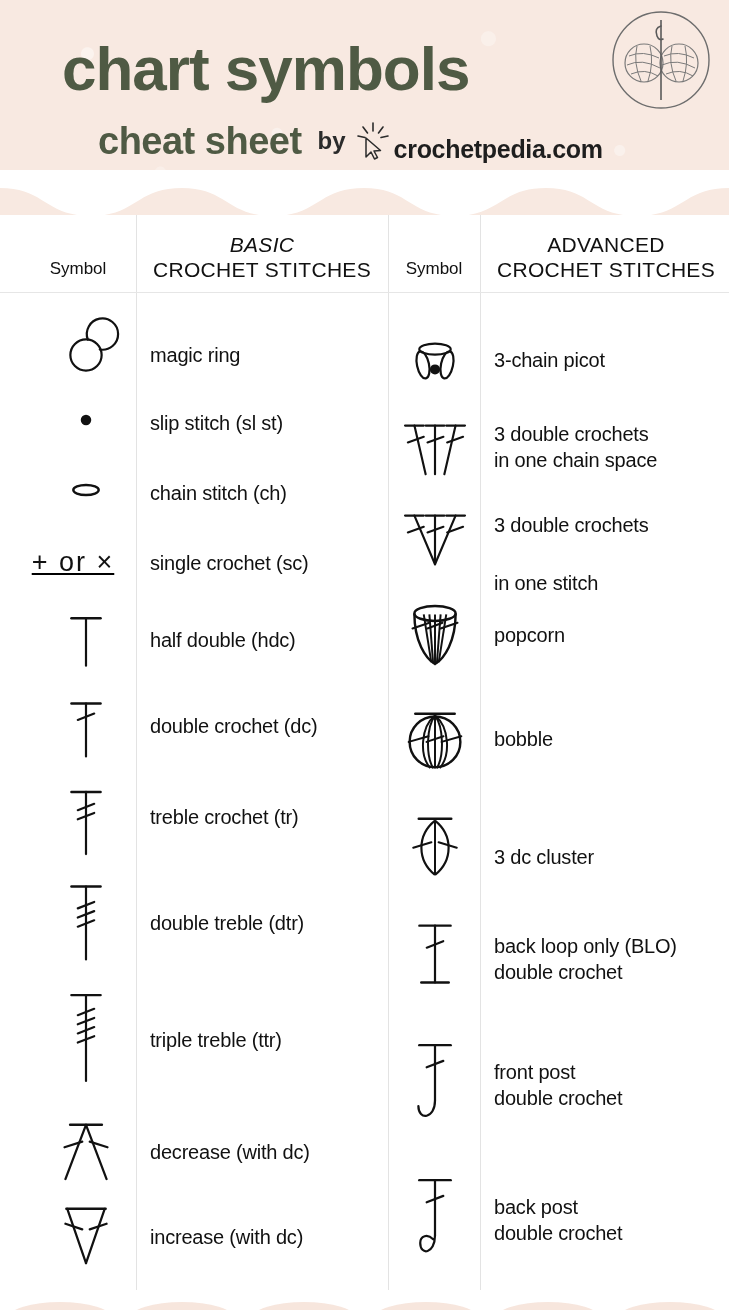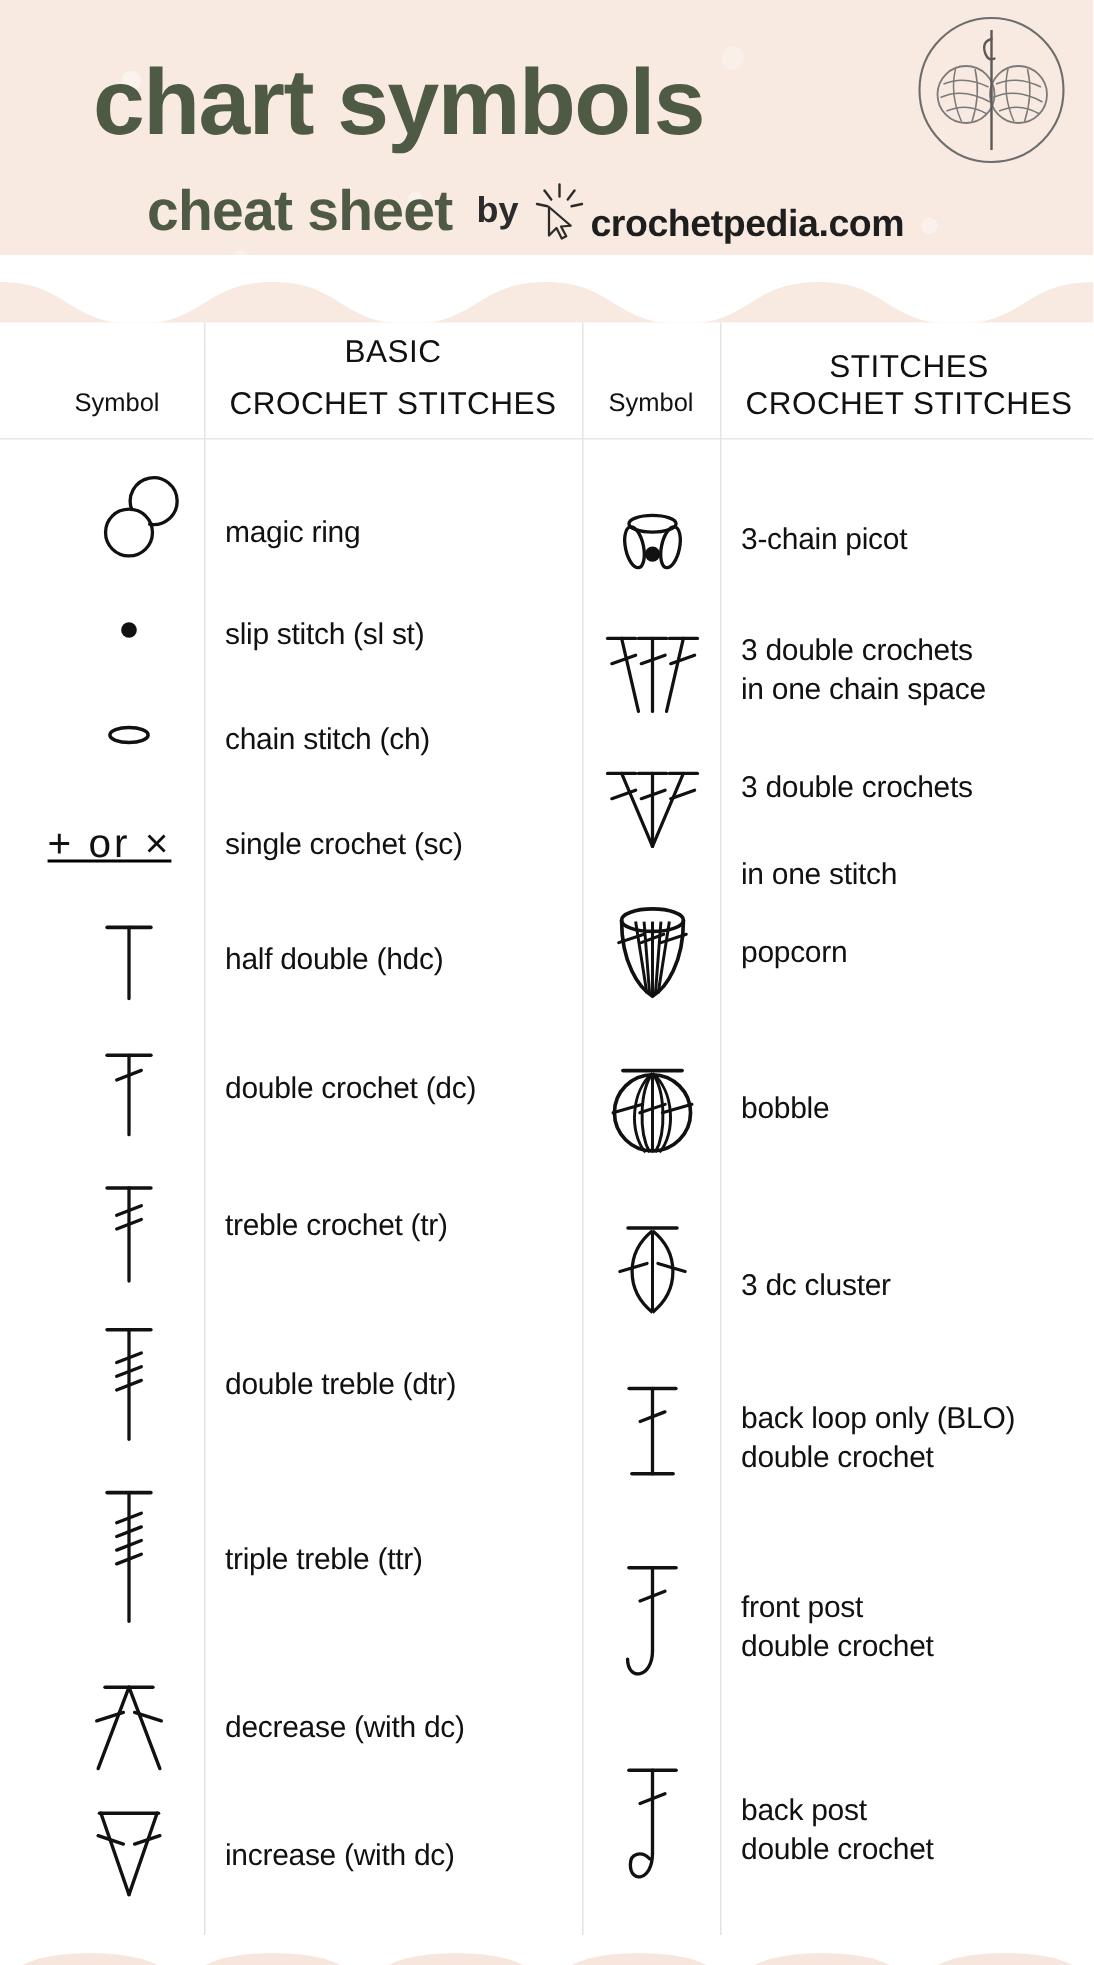--- a/index.html
+++ b/index.html
@@ -149,26 +149,26 @@
   <div class="table">
 
     <div class="vline" style="left:136px; height:1075px;"></div>
     <div class="vline" style="left:388px; height:1075px;"></div>
     <div class="vline" style="left:480px; height:1075px;"></div>
 
     <div class="hline" style="top:77px;"></div>
 
     <div class="col-head ch-small" style="left:28px; top:44px; width:100px;">Symbol</div>
 
-    <div class="col-head ch-big" style="left:146px; top:8px; width:232px;">BASIC</div>
+    <div class="col-head ch-big" style="left:146px; top:18px; width:232px;font-style:italic;">BASIC</div>
     <div class="col-head ch-big" style="left:146px; top:43px; width:232px;">CROCHET STITCHES</div>
 
     <div class="col-head ch-small" style="left:392px; top:44px; width:84px;">Symbol</div>
 
-    <div class="col-head ch-big" style="left:488px; top:18px; width:236px;">STITCHES</div>
+    <div class="col-head ch-big" style="left:488px; top:18px; width:236px;">ADVANCED</div>
     <div class="col-head ch-big" style="left:488px; top:43px; width:236px;">CROCHET STITCHES</div>
 
     <div class="sym-cell" style="position:absolute; left:36px; top:110px; width:100px; height:60px;">
       <span>
         <svg viewBox="0 0 50 50" width="46" height="46">
           <circle cx="25" cy="25" r="17" fill="none" stroke="#111" stroke-width="2.4"></circle>
           <path d="M40 19 A17 17 0 1 0 27 8.3" fill="none" stroke="#111" stroke-width="2.4" stroke-linecap="round"></path>
         </svg>
       </span>
     </div>

